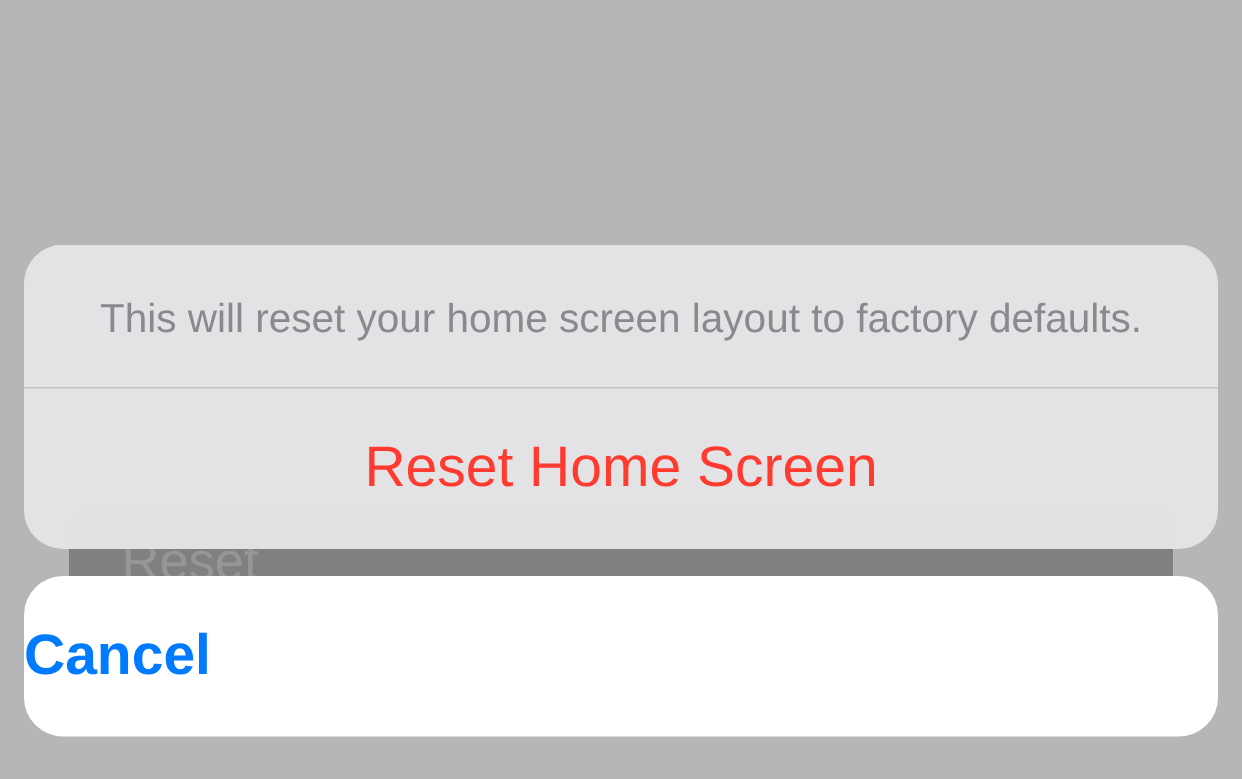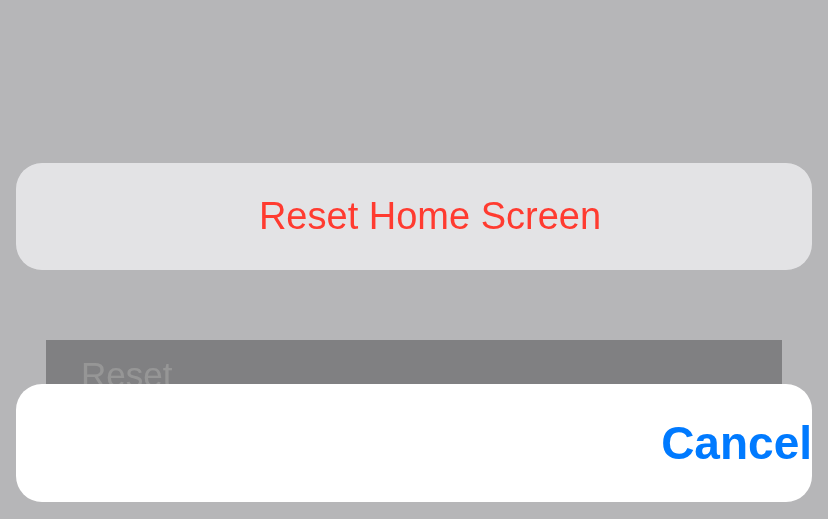--- a/index.html
+++ b/index.html
@@ -71,54 +71,54 @@
       font-size: 38px;
       cursor: pointer;
       background: transparent;
       border: none;
       display: block;
     }
     
     .destructive {
       color: #ff3b30;
       font-weight: 400;
-      margin-left: 16px;
     }
     
     .cancel-button-container {
       position: absolute;
       left: 16px;
       right: 16px;
       top: 384px;
       background: #ffffff;
       border-radius: 26px;
       overflow: hidden;
     }
     
     .cancel-button {
       width: 100%;
       padding: 32px 0;
-      text-align: right;
-      font-size: 46px;
+      text-align: left;
+      font-size: 38px;
       font-weight: 600;
       color: #007AFF;
       cursor: pointer;
       background: transparent;
       border: none;
       display: block;
     }
   </style>
 </head>
 <body>
 
 <div class="background-content">
   <div class="background-list-item">
     <span class="background-reset-text">Reset</span>
   </div>
 </div>
 
 <div class="action-sheet">
+  <div class="action-sheet-message">This will reset your home screen layout to factory defaults.</div>
   <button class="action-sheet-button destructive">Reset Home Screen</button>
 </div>
 
 <div class="cancel-button-container">
   <button class="cancel-button">Cancel</button>
 </div>
 
 </body></html>

